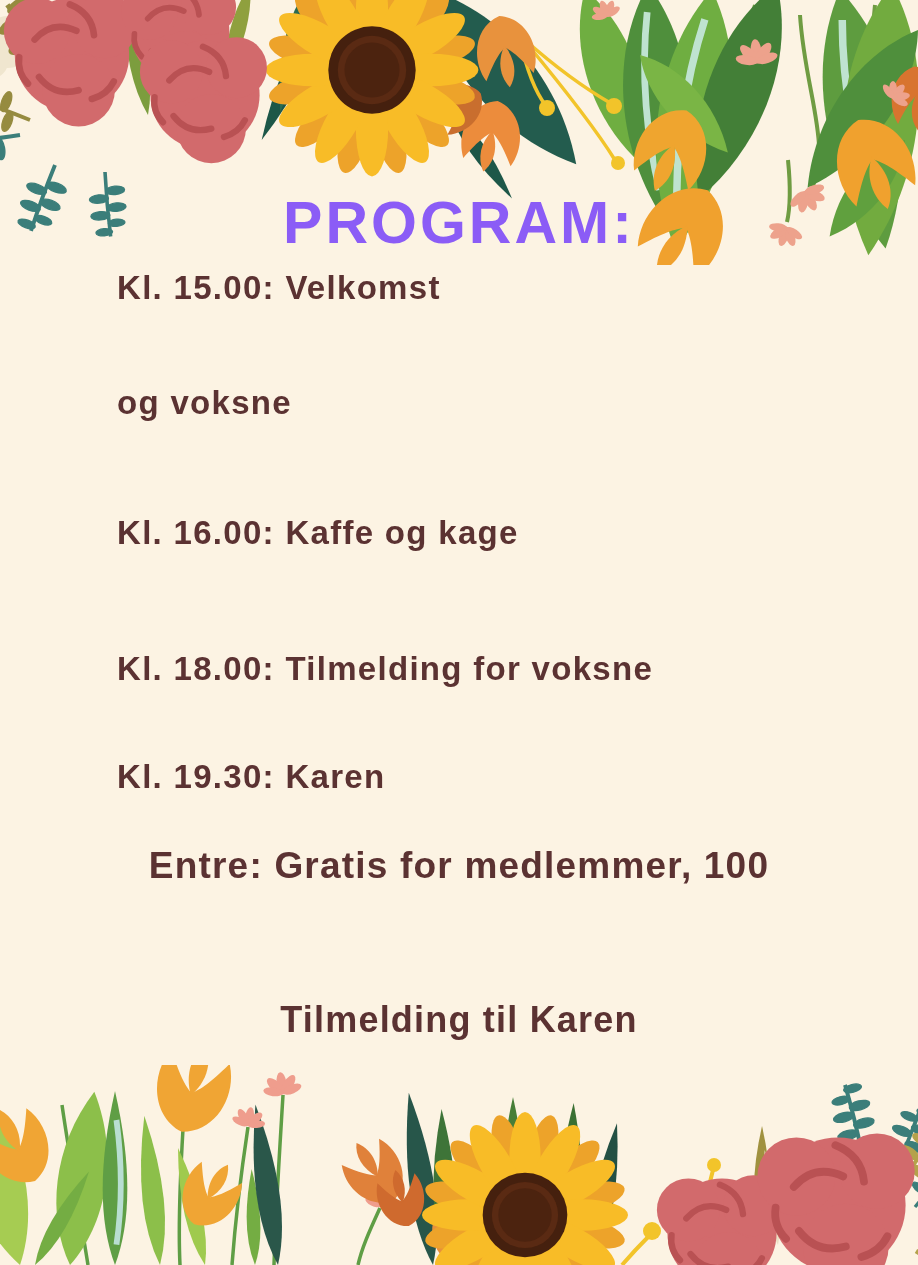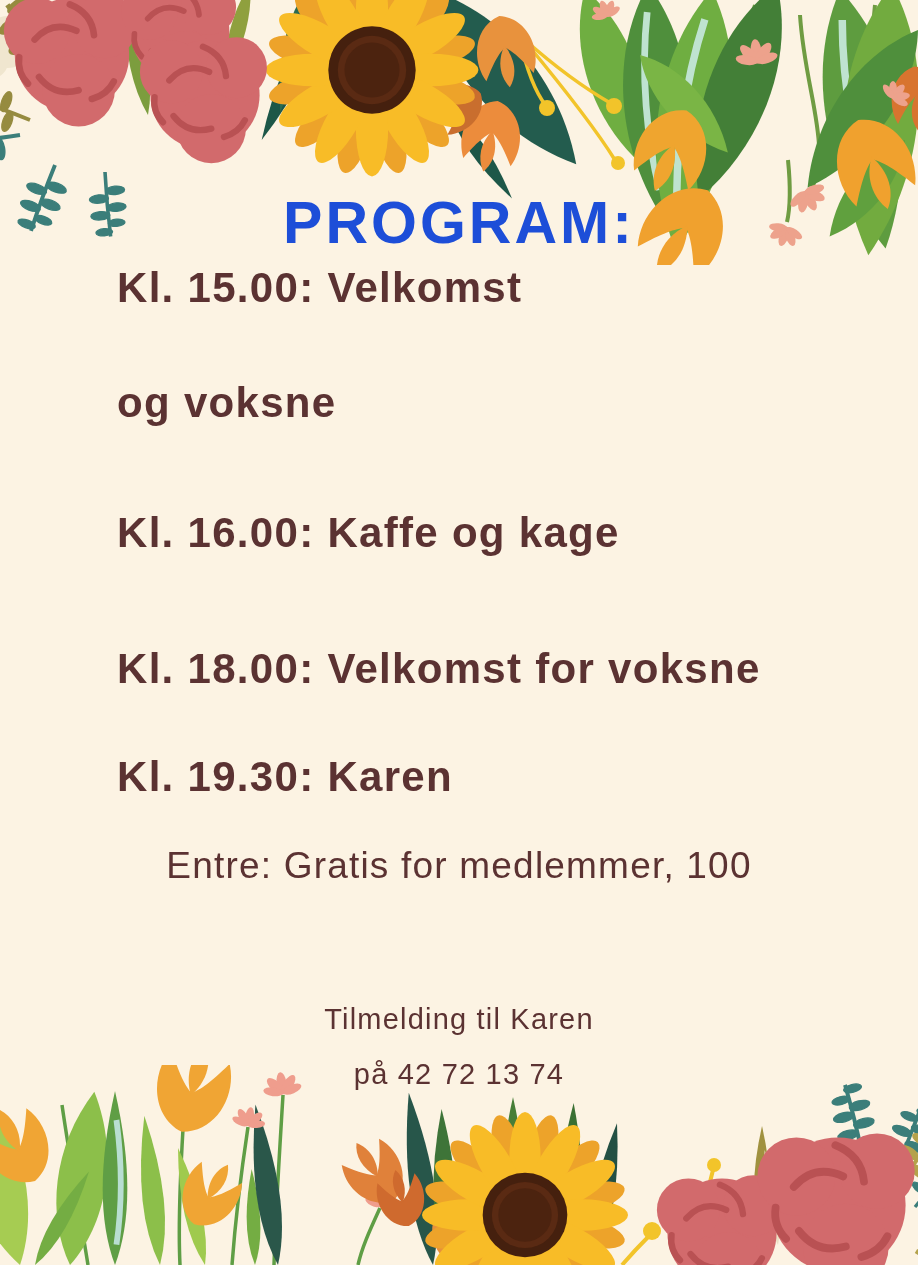--- a/index.html
+++ b/index.html
@@ -11,38 +11,38 @@
     font-family:"Liberation Sans", sans-serif;
     color:#5b3232;
   }
   .deco{position:absolute;left:0;display:block;}
   .deco.top{top:0;}
   .deco.bottom{bottom:0;}
   .title{
     position:absolute;top:189px;left:0;right:0;margin:0;
     text-align:center;
     font-size:59px;font-weight:700;letter-spacing:3px;
-    color:#1d4ed8;
+    color:#8b5cf6;
   }
   .item{
     position:absolute;left:117px;right:116px;
-    font-size:42px;font-weight:700;letter-spacing:1.3px;
+    font-size:33px;font-weight:700;letter-spacing:1.3px;
     line-height:40px;
   }
   .item.two{line-height:54px;}
   .jline{text-align:justify;text-align-last:justify;}
   .entre{
     position:absolute;top:839px;left:58px;right:58px;
     text-align:center;
-    font-size:37px;font-weight:400;letter-spacing:1.2px;line-height:54px;
+    font-size:37px;font-weight:700;letter-spacing:1.2px;line-height:54px;
   }
   .signup{
     position:absolute;top:992px;left:58px;right:58px;
     text-align:center;
-    font-size:29px;font-weight:400;letter-spacing:1.2px;line-height:55px;
+    font-size:36px;font-weight:700;letter-spacing:1.2px;line-height:55px;
   }
 </style>
 </head>
 <body>
 
 <div class="poster">
 
   <svg class="deco top" width="918" height="265" viewBox="0 0 918 265" aria-hidden="true">
     <defs>
       <path id="leaf" d="M0 0 Q-17 45 0 120 Q17 45 0 0Z"></path>
@@ -210,34 +210,33 @@
     <div class="item" style="top:268px">
       <div>Kl. 15.00: Velkomst</div>
     </div>
     <div class="item two" style="top:376px">
       <div>og voksne</div>
     </div>
     <div class="item" style="top:513px">
       <div>Kl. 16.00: Kaffe og kage</div>
     </div>
     <div class="item" style="top:649px">
-      <div>Kl. 18.00: Velkomst for voksne</div>
+      <div>Kl. 18.00: Tilmelding for voksne</div>
     </div>
     <div class="item" style="top:757px">
       <div>Kl. 19.30: Karen</div>
     </div>
   </div>
 
   <div class="entre">
     <div>Entre: Gratis for medlemmer, 100</div>
   </div>
 
   <div class="signup">
     <div>Tilmelding til Karen</div>
-    <div>på 42 72 13 74</div>
   </div>
 
   <svg class="deco bottom" width="918" height="200" viewBox="0 0 918 200" aria-hidden="true">
 
     <g>
       <g fill="none" stroke="#5f9e45" stroke-width="3.5">
         <path d="M62 40 C70 95 80 150 88 200"></path>
         <path d="M248 62 C240 115 235 160 232 200"></path>
         <path d="M380 143 C370 165 362 182 358 200"></path>
         <path d="M283 30 C280 80 276 140 274 200"></path>

